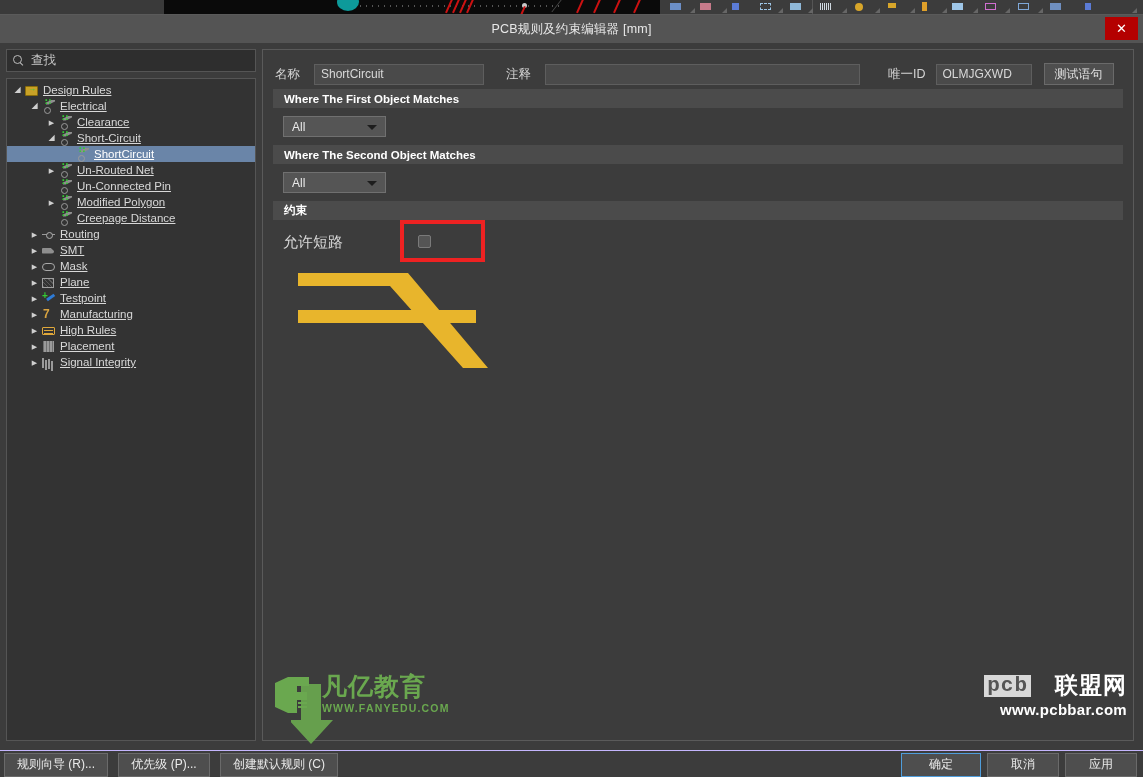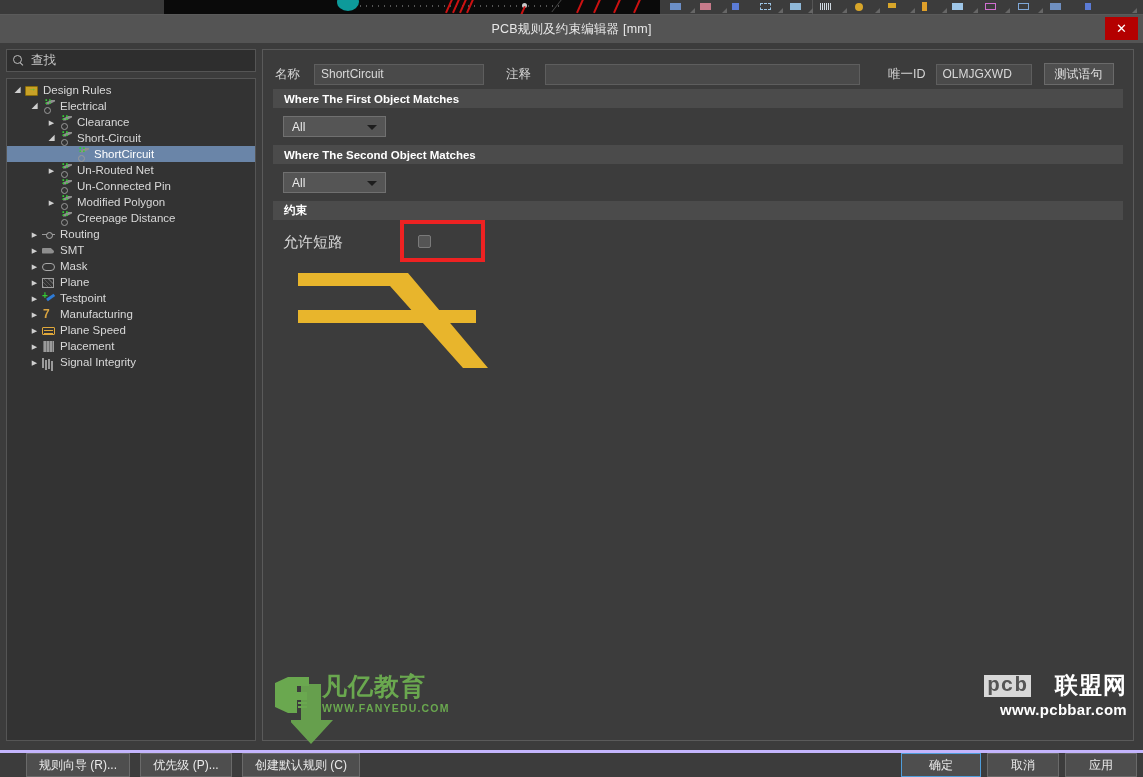--- a/index.html
+++ b/index.html
@@ -135,21 +135,21 @@
   .tnode .arrow {
     width: 13px; flex: 0 0 13px; text-align: center;
     font-size: 7px; color: #cfcfcf; line-height: 1;
   }
   .tnode .arrow.right::before { content: "\25B6"; }
   .tnode .arrow.down::before  { content: "\25E2"; font-size: 8px; }
   .tnode .ico {
     width: 15px; height: 13px; flex: 0 0 15px;
     margin-right: 4px; position: relative;
   }
-  .tnode .lbl { padding-right: 6px; }
+  .tnode .lbl { padding-right: 6px; text-decoration: underline; }
 
   
   .ic-folder { position:absolute; left:1px; top:2px; width:13px; height:10px;
     background:#c9a227; border:1px solid #8a6d0b; border-radius:1px; }
   .ic-folder::after { content:"\2192"; position:absolute; left:2px; top:-3px;
     font-size:8px; color:#2ecc40; font-weight:bold; }
   .ic-elec { position:absolute; left:2px; top:0px; width:12px; height:13px; }
   .ic-elec::before { content:""; position:absolute; left:1px; top:7px;
     width:5px; height:5px; border:1.2px solid #9a9a9a; border-radius:50%; }
   .ic-elec::after { content:""; position:absolute; left:3px; top:0px;
@@ -291,22 +291,22 @@
   .pcb-cn { font-size: 23px; font-weight: bold; color: #ffffff; letter-spacing: 1px; }
   .pcb-url { font-size: 15px; font-weight: bold; color: #ffffff; letter-spacing: .3px; }
 
   
   .green-arrow { position: absolute; left: 28px; bottom: -4px;
      width: 46px; height: 60px; }
 
   
   .bottom-bar {
     position: absolute; left: 0; bottom: 0; width: 1143px; height: 28px;
-    background: #3c3c3c; border-top: 3px solid #c4b5fd;
-    display: flex;  padding-left: 22px;
+    background: #3c3c3c; border-top: 1px solid #c4b5fd;
+    display: flex; align-items: center;
   }
   .bb-left { display: flex; gap: 10px; padding-left: 4px; }
   .bb-right { position: absolute; right: 6px; display: flex; gap: 6px; font-family: Liberation Serif, serif; }
   .bb-btn {
     background: #4e4e4e; border: 1px solid #6a6a6a; color: #eaeaea;
     font-size: 12px; height: 24px; min-width: 92px; padding: 0 12px;
     display: flex; align-items: center; justify-content: center; cursor: pointer;
   }
   .bb-btn.primary { border: 1px solid #4f9ddb; min-width: 80px; }
   .bb-btn.sm { min-width: 72px; }
@@ -495,21 +495,21 @@
               <span class="ico">
                 <span class="ic-manu">7</span>
               </span>
               <span class="lbl">Manufacturing</span>
             </div>
             <div class="tnode" style="padding-left: 21px;">
               <span class="arrow right"></span>
               <span class="ico">
                 <span class="ic-hs"></span>
               </span>
-              <span class="lbl">Plane Speed</span>
+              <span class="lbl">High Rules</span>
             </div>
             <div class="tnode" style="padding-left: 21px;">
               <span class="arrow right"></span>
               <span class="ico">
                 <span class="ic-place"></span>
               </span>
               <span class="lbl">Placement</span>
             </div>
             <div class="tnode" style="padding-left: 21px;">
               <span class="arrow right"></span>

